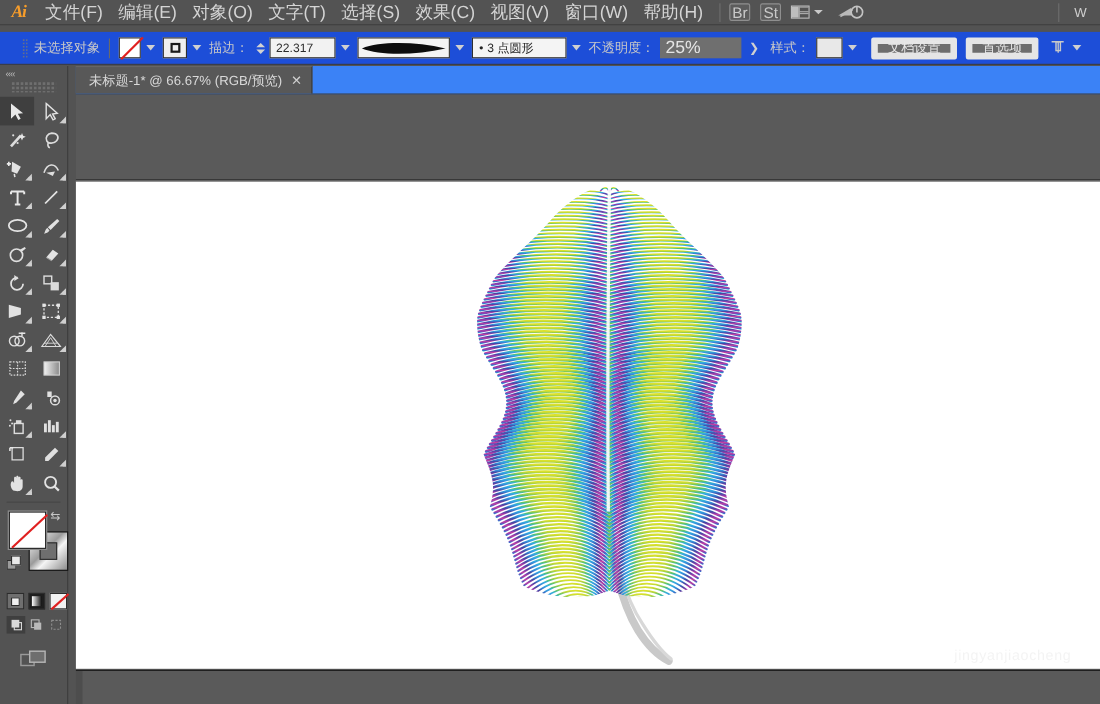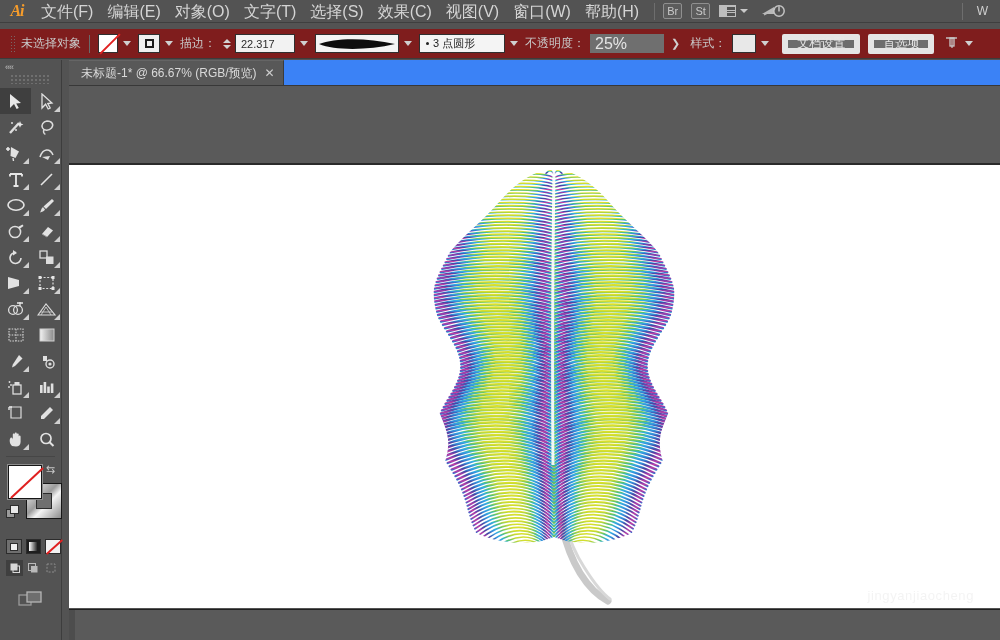--- a/index.html
+++ b/index.html
@@ -22,40 +22,40 @@
     color:#f79d2b; font-weight:bold; font-size:16px; font-style:italic;
     letter-spacing:-1px; font-family:"Liberation Serif",serif;
   }
   .menu-item{
     padding:0 7px; height:29px; line-height:29px; color:#d4d4d4; font-size:16px;
     white-space:nowrap; cursor:default;
   }
   .mb-sep{ width:1px; height:17px; background:#6e6e6e; margin:0 8px; }
   .sq-btn{
     width:19px; height:16px; border:1px solid #8f8f8f; border-radius:2px;
-    color:#c9c9c9; font-size:11px; display:flex; align-items:center; justify-content:center;
+    color:#c9c9c9; font-size:14px; display:flex; align-items:center; justify-content:center;
     margin-right:9px; background:#5c5c5c;
   }
   .arrange-ico{ display:flex; align-items:center; gap:4px; margin-right:2px; }
   .arrange-box{ width:17px; height:12px; border:1px solid #bdbdbd; display:flex; }
   .arrange-box i{ display:block; height:100%; }
   .arrange-box i.l{ width:7px; background:#bdbdbd; }
   .arrange-box i.r{ width:10px; border-left:1px solid #bdbdbd; background:transparent;
       background-image:linear-gradient(#bdbdbd 1px, transparent 1px, transparent 4px, #bdbdbd 4px, #bdbdbd 5px, transparent 5px);
       background-size:100% 6px; }
   .chev{ width:0;height:0;border-left:4px solid transparent;border-right:4px solid transparent;
       border-top:4px solid #c9c9c9; }
   .cc-ico{ margin-left:10px; display:flex; align-items:center; color:#bdbdbd; }
   .mb-right{ margin-left:auto; display:flex; align-items:center; padding-right:6px; }
   .win-letter{ color:#cfcfcf; font-size:12px; padding:0 6px; }
 
   
   .controlbar{
     position:absolute; left:0; top:29px; width:1000px; height:30px;
-    background:#7f1d1d; display:flex; align-items:center; padding-left:10px;
+    background:#1d4ed8; display:flex; align-items:center; padding-left:20px;
     border-bottom:1px solid #3c3c3c;
   }
   .grip{ width:5px; height:18px; margin-right:6px;
       background-image:radial-gradient(#777 40%, transparent 41%);
       background-size:3px 3px; opacity:.8; }
   .cb-label{ color:#c8c8c8; font-size:12px; white-space:nowrap; }
   .cb-sep{ width:1px; height:18px; background:#6a6a6a; margin:0 8px; }
   .swatch-none{
     width:20px; height:19px; background:#ffffff; border:1px solid #2f2f2f; position:relative;
   }

